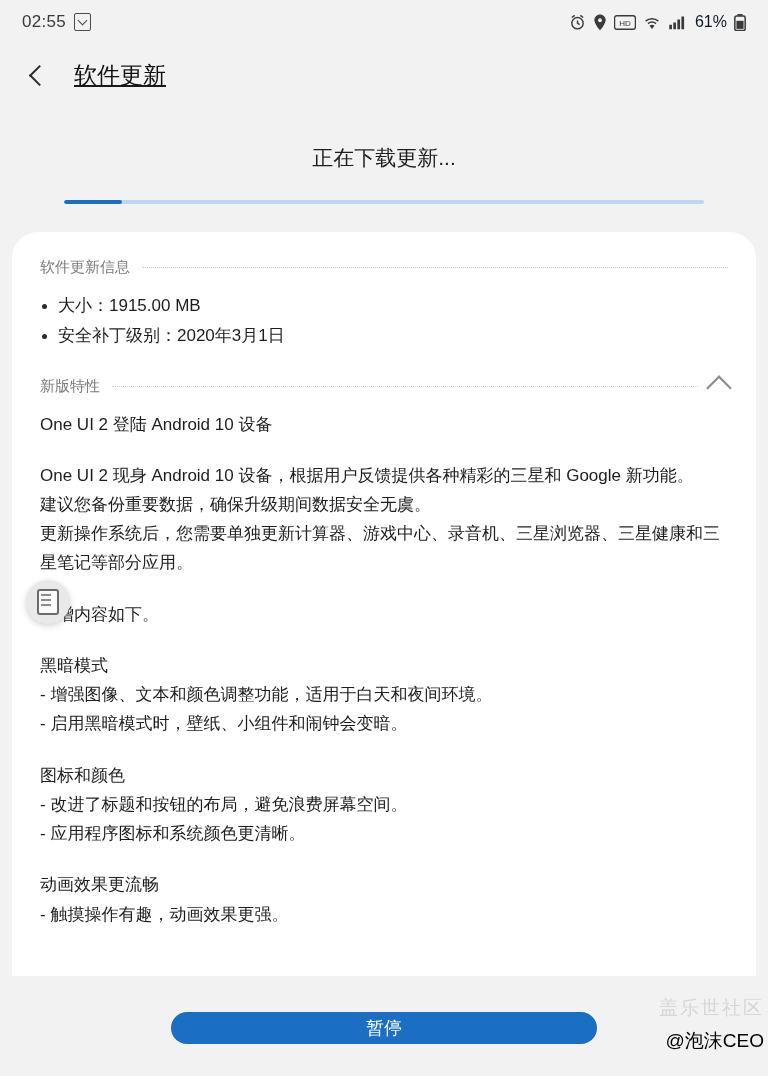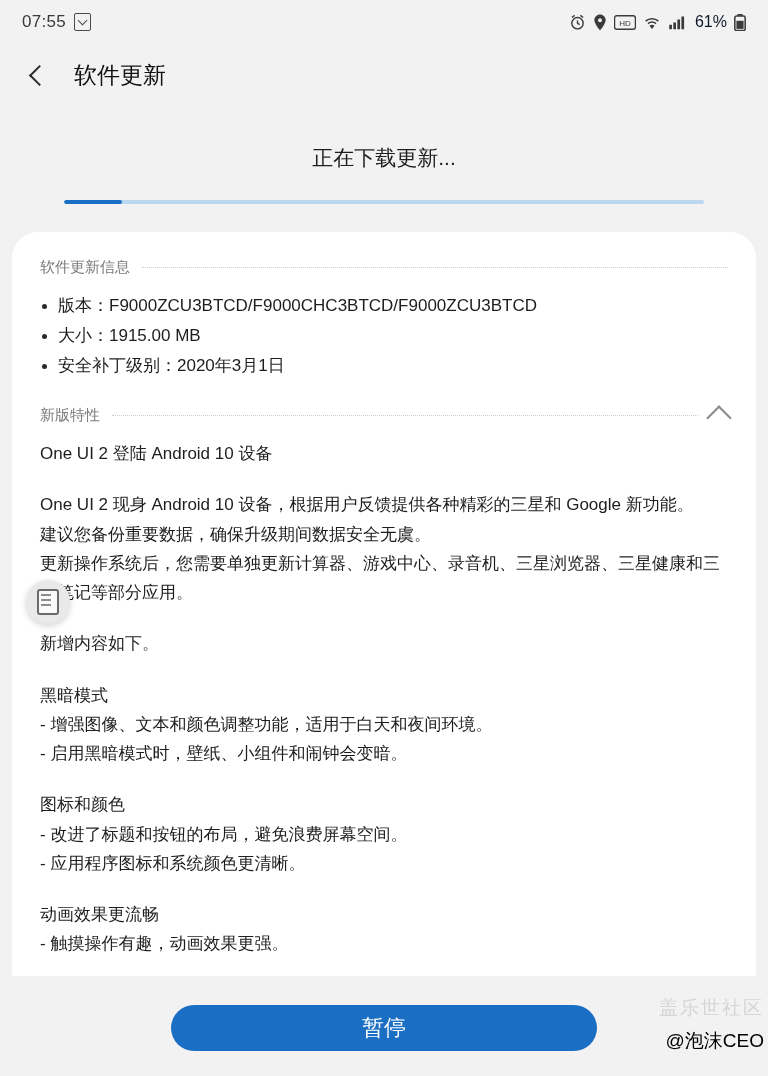--- a/index.html
+++ b/index.html
@@ -64,20 +64,21 @@
   .battery-pct { font-size: 16px; margin-left: 1px; }
 
   
   .app-bar {
     height: 62px;
     display: flex;
     align-items: center;
     padding: 0 22px;
     gap: 22px;
     background: #f2f2f2;
+    text-decoration: underline;
   }
   .back-btn {
     width: 30px; height: 30px;
     display: flex; align-items: center; justify-content: center;
     cursor: pointer;
   }
   .back-btn span {
     display: block;
     width: 13px; height: 13px;
     border-left: 2.2px solid #2b2b2b;
@@ -226,26 +227,26 @@
     position: absolute;
     left: 0; right: 0; bottom: 0;
     height: 96px;
     background: #f2f2f2;
     display: flex;
     align-items: center;
     justify-content: center;
   }
   .pause-btn {
     width: 426px;
-    height: 46px;
+    height: 32px;
     border: none;
     border-radius: 23px;
     background: #1a6fc4;
     color: #ffffff;
-    font-size: 22px;
+    font-size: 18px;
     font-family: inherit;
     cursor: pointer;
   }
 
   
   .wm {
     position: absolute;
     right: 4px;
     bottom: 22px;
     text-align: right;
@@ -260,21 +261,21 @@
     font-size: 19px;
     color: #000000;
     margin-top: 7px;
   }
 </style>
 </head>
 <body>
 
 <div class="status-bar">
   <div class="status-left">
-    <span class="status-time">07:55</span>
+    <span class="status-time">02:55</span>
     <span class="sim-icon"></span>
   </div>
   <div class="status-right">
     <span class="ic">
       <svg width="17" height="17" viewBox="0 0 24 24">
           <circle cx="12" cy="13" r="8" fill="none" stroke="#3a3a3a" stroke-width="2"></circle>
           <path d="M12 9v4l3 2" fill="none" stroke="#3a3a3a" stroke-width="2"></path>
           <path d="M4 5l4-3M20 5l-4-3" stroke="#3a3a3a" stroke-width="2"></path>
         </svg>
     </span>
@@ -331,21 +332,20 @@
 </div>
 
 <div class="card">
 
   <div class="sec-head">
     <span class="label">软件更新信息</span>
     <span class="dots"></span>
   </div>
 
   <ul class="info-list">
-    <li>版本：F9000ZCU3BTCD/F9000CHC3BTCD/F9000ZCU3BTCD</li>
     <li>大小：1915.00 MB</li>
     <li>安全补丁级别：2020年3月1日</li>
   </ul>
 
   <div class="sec-head">
     <span class="label">新版特性</span>
     <span class="dots"></span>
     <span class="chev"></span>
   </div>
 

